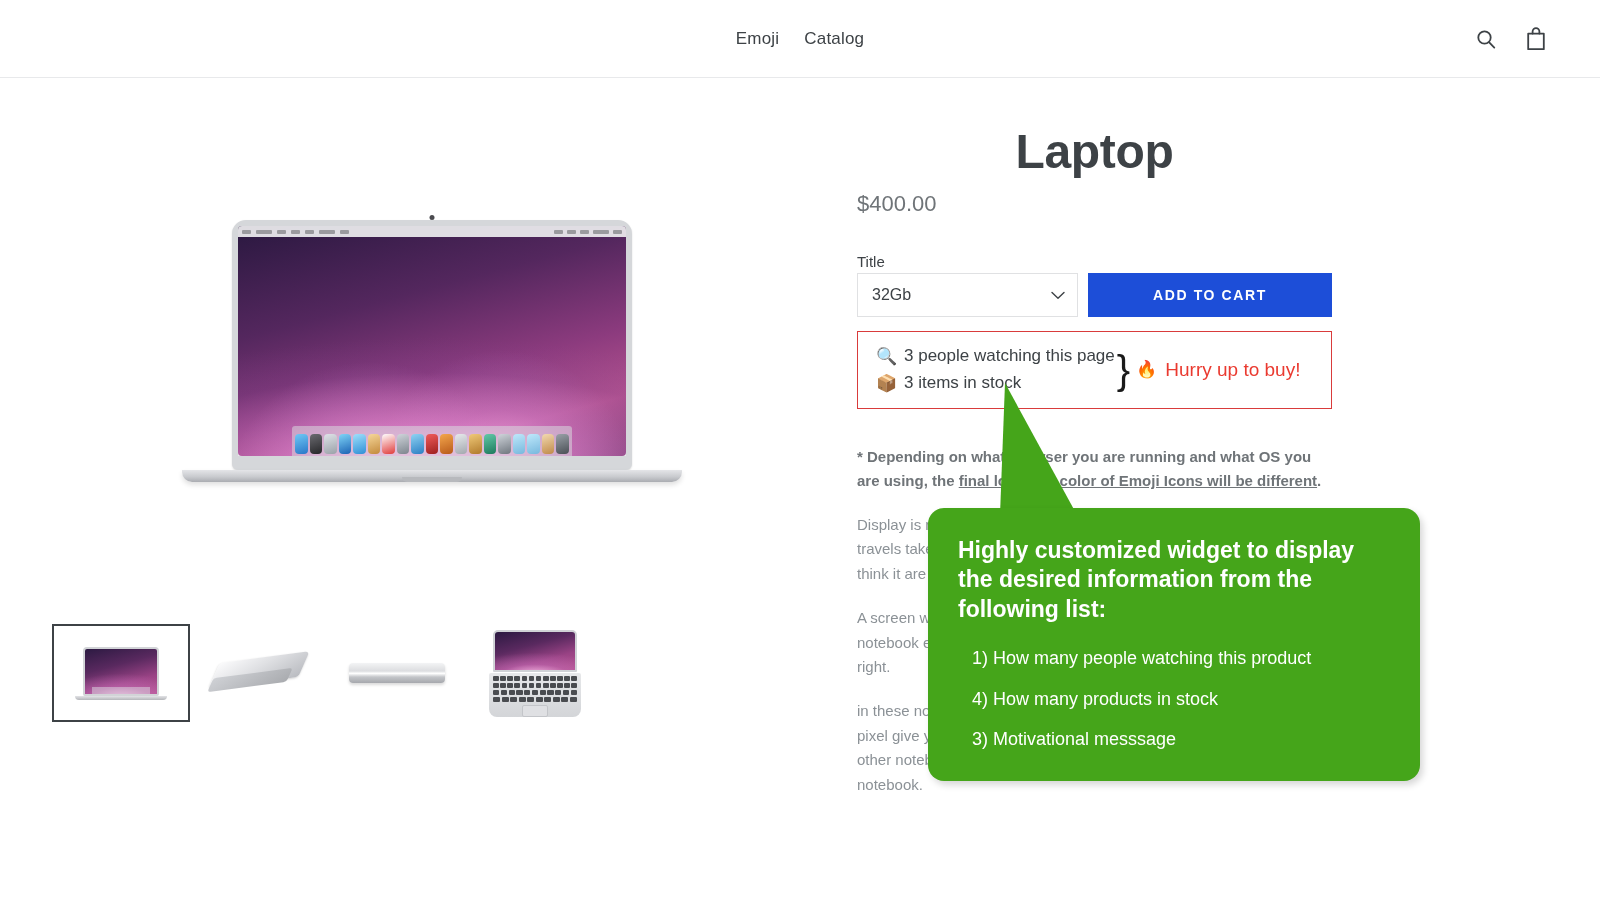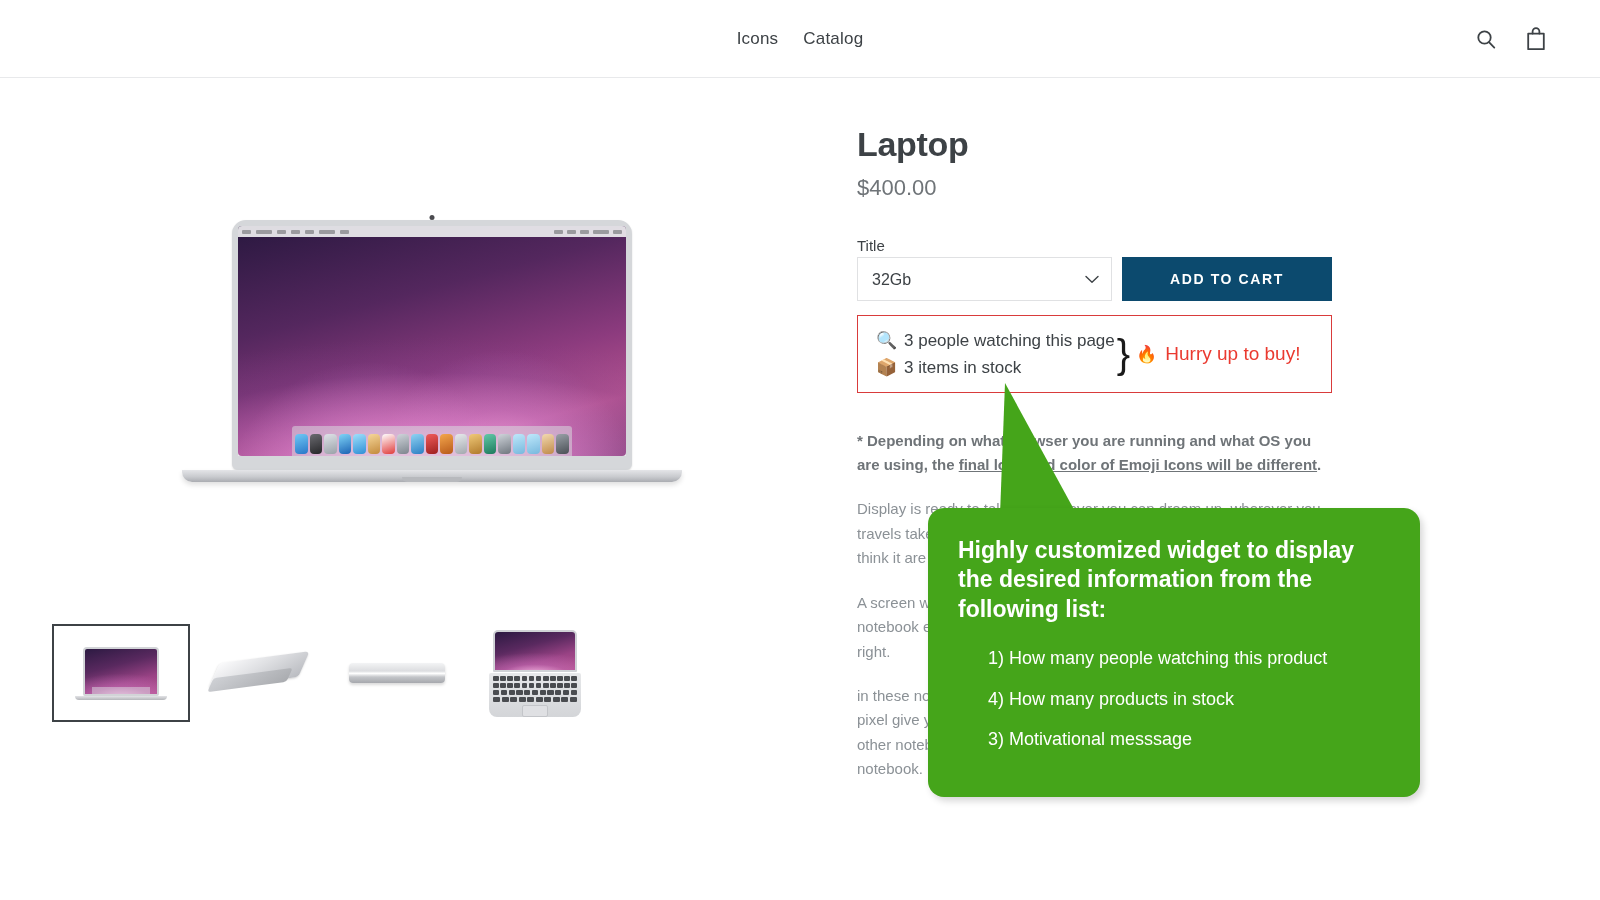--- a/index.html
+++ b/index.html
@@ -242,46 +242,47 @@
     background: linear-gradient(180deg,#e7e8ea 0%,#d3d5d8 100%);
     padding: 3px 4px;
   }
   .kb-rows { display:flex; flex-direction:column; gap:2px; }
   .kb-row { display:flex; gap:1.5px; }
   .kb-key { flex:1; height:5px; background:#4a4c50; border-radius:1px; }
   .kb-trackpad { width:26px; height:12px; margin:3px auto 0; background:#dfe0e3; border:1px solid #c3c5c9; border-radius:2px; }
 
   
   .product-title {
-    font-size: 34px;
+    font-size: 48px;
     font-weight: 700;
     line-height: 1.1;
     margin: 0 0 12px;
     color: #3d4246;
     letter-spacing: -0.3px;
+    text-align: center;
   }
   .product-price {
     font-size: 22px;
     color: #6f7478;
     margin: 0 0 36px;
     font-weight: 400;
   }
   .option-label {
     font-size: 15px;
     color: #3d4246;
     margin-bottom: 3px;
   }
   .purchase-row {
     display: flex;
     gap: 10px;
     align-items: stretch;
   }
   .variant-select {
     position: relative;
-    width: 255px;
+    width: 221px;
   }
   .variant-select select {
     width: 100%;
     height: 44px;
     padding: 0 34px 0 14px;
     font-size: 16px;
     color: #3d4246;
     background: #fff;
     border: 1px solid #e0e1e3;
     border-radius: 0;
@@ -293,21 +294,21 @@
   .select-caret {
     position: absolute;
     right: 13px; top: 50%;
     transform: translateY(-50%);
     pointer-events: none;
     color: #3d4246;
   }
   .add-to-cart {
     flex: 1 1 auto;
     height: 44px;
-    background: #0c4a6e;
+    background: #1d4ed8;
     color: #ffffff;
     border: 0;
     font-size: 14px;
     font-weight: 700;
     letter-spacing: 1.6px;
     cursor: pointer;
     font-family: "Liberation Sans", sans-serif;
   }
 
   
@@ -396,38 +397,38 @@
     z-index: 19;
   }
   .callout-title {
     color: #ffffff;
     font-size: 23px;
     font-weight: 700;
     line-height: 1.28;
     margin: 0 0 22px;
   }
   .callout-list {
-    margin: 16px;
+    margin: 0;
     padding: 0 0 0 14px;
     list-style: none;
   }
   .callout-list li {
     color: #ffffff;
     font-size: 18px;
     line-height: 1.35;
     margin-bottom: 16px;
   }
   .callout-list li:last-child { margin-bottom: 0; }
 </style>
 </head>
 <body>
 
 <header class="site-header">
   <nav class="main-nav">
-    <a class="nav-link" href="#">Icons</a>
+    <a class="nav-link" href="#">Emoji</a>
     <a class="nav-link" href="#">Catalog</a>
   </nav>
   <div class="header-icons">
     <button class="icon-btn" aria-label="Search">
       <svg width="24" height="24" viewBox="0 0 24 24" fill="none" stroke="#3d4246" stroke-width="1.8">
         <circle cx="10.5" cy="10.5" r="6.2"></circle>
         <line x1="15.2" y1="15.4" x2="20.3" y2="20.6" stroke-linecap="round"></line>
       </svg>
     </button>
     <button class="icon-btn" aria-label="Cart">

